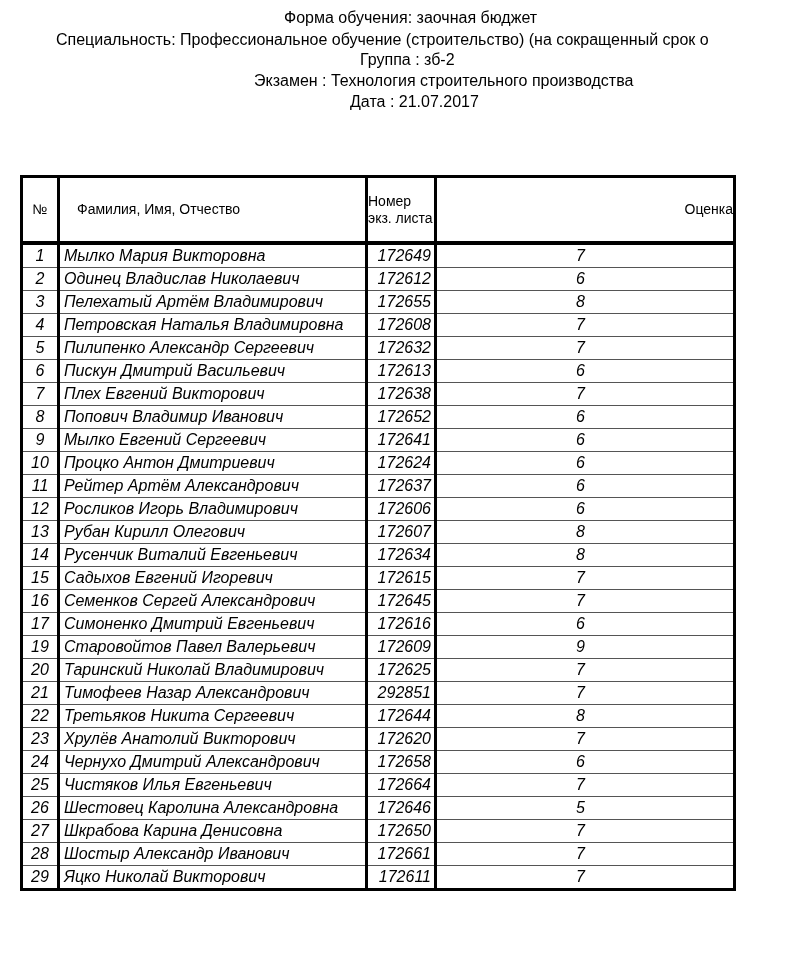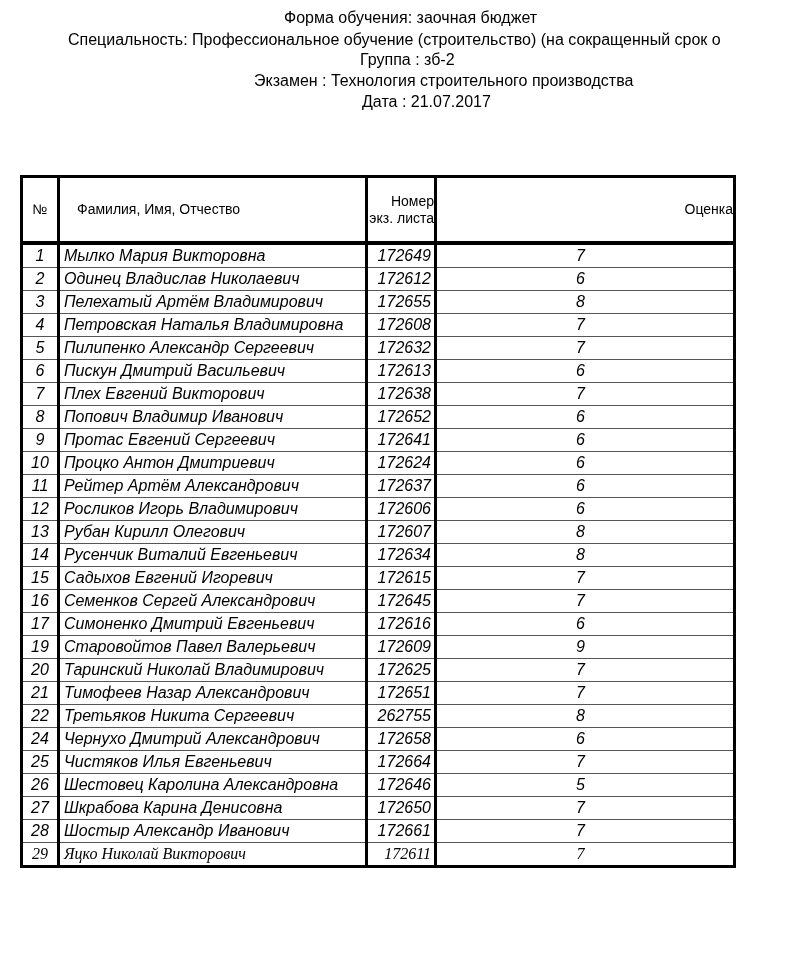--- a/index.html
+++ b/index.html
@@ -1,38 +1,38 @@
 <!DOCTYPE html>
 <html><head>
 <meta charset="utf-8">
 <style>
   html, body { margin: 0; padding: 0; background: #ffffff; }
   body { width: 800px; height: 956px; position: relative; overflow: hidden; font-family: "Liberation Sans", sans-serif; color: #000; }
   .hdr { position: absolute; font-size: 16px; white-space: nowrap; line-height: 20px; }
   #h1 { left: 284px; top: 8px; }
-  #h2 { left: 68px; top: 30px; }
+  #h2 { left: 56px; top: 30px; }
   #h3 { left: 360px; top: 50px; }
   #h4 { left: 254px; top: 71px; }
-  #h5 { left: 362px; top: 92px; }
+  #h5 { left: 350px; top: 92px; }
   table.grades { position: absolute; left: 20px; top: 175px; border-collapse: collapse; table-layout: fixed; width: 713px; border: 3px solid #000; }
   table.grades col.c1 { width: 37px; }
   table.grades col.c2 { width: 308px; }
   table.grades col.c3 { width: 69px; }
   table.grades col.c4 { width: 299px; }
   th { height: 63px; font-weight: normal; font-size: 14px; border-left: 3px solid #000; border-right: 3px solid #000; border-bottom: 4px solid #000; padding: 0; line-height: 17px; }
   th.num { text-align: center; }
   th.name { text-align: left; padding-left: 17px; }
-  th.sheet { text-align: right; }
+  th.sheet { text-align: left; }
   th.grade { text-align: right; }
   td { height: 22px; padding: 0; font-style: italic; font-size: 16px; border-bottom: 1px solid #555; border-left: 3px solid #000; border-right: 3px solid #000; white-space: nowrap; overflow: hidden; line-height: 22px; }
   td.num { text-align: center; }
   td.name { padding-left: 4px; margin-top: 10px; }
   td.sheet { text-align: right; padding-right: 3px; margin-left: 40px; }
   td.grade { text-align: center; border-left: 3px solid #000; padding-right: 9px; }
-  tr:last-child td { border-bottom: none; font-family: Liberation Serif, serif; }
+  tr:last-child td { border-bottom: none; }
 </style>
 </head>
 <body>
 
 <div class="hdr" id="h1">Форма обучения: заочная бюджет</div>
 <div class="hdr" id="h2">Специальность: Профессиональное обучение (строительство) (на сокращенный срок о</div>
 <div class="hdr" id="h3">Группа : зб-2</div>
 <div class="hdr" id="h4">Экзамен : Технология строительного производства</div>
 <div class="hdr" id="h5">Дата : 21.07.2017</div>
 
@@ -98,21 +98,21 @@
         <td class="grade">7</td>
       </tr>
       <tr>
         <td class="num">8</td>
         <td class="name">Попович Владимир Иванович</td>
         <td class="sheet">172652</td>
         <td class="grade">6</td>
       </tr>
       <tr>
         <td class="num">9</td>
-        <td class="name">Протас Евгений Сергеевич</td>
+        <td class="name">Мылко Евгений Сергеевич</td>
         <td class="sheet">172641</td>
         <td class="grade">6</td>
       </tr>
       <tr>
         <td class="num">10</td>
         <td class="name">Процко Антон Дмитриевич</td>
         <td class="sheet">172624</td>
         <td class="grade">6</td>
       </tr>
       <tr>
@@ -165,28 +165,34 @@
       </tr>
       <tr>
         <td class="num">20</td>
         <td class="name">Таринский Николай Владимирович</td>
         <td class="sheet">172625</td>
         <td class="grade">7</td>
       </tr>
       <tr>
         <td class="num">21</td>
         <td class="name">Тимофеев Назар Александрович</td>
-        <td class="sheet">172651</td>
+        <td class="sheet">292851</td>
         <td class="grade">7</td>
       </tr>
       <tr>
         <td class="num">22</td>
         <td class="name">Третьяков Никита Сергеевич</td>
-        <td class="sheet">262755</td>
-        <td class="grade">8</td>
+        <td class="sheet">172644</td>
+        <td class="grade">8</td>
+      </tr>
+      <tr>
+        <td class="num">23</td>
+        <td class="name">Хрулёв Анатолий Викторович</td>
+        <td class="sheet">172620</td>
+        <td class="grade">7</td>
       </tr>
       <tr>
         <td class="num">24</td>
         <td class="name">Чернухо Дмитрий Александрович</td>
         <td class="sheet">172658</td>
         <td class="grade">6</td>
       </tr>
       <tr>
         <td class="num">25</td>
         <td class="name">Чистяков Илья Евгеньевич</td>

